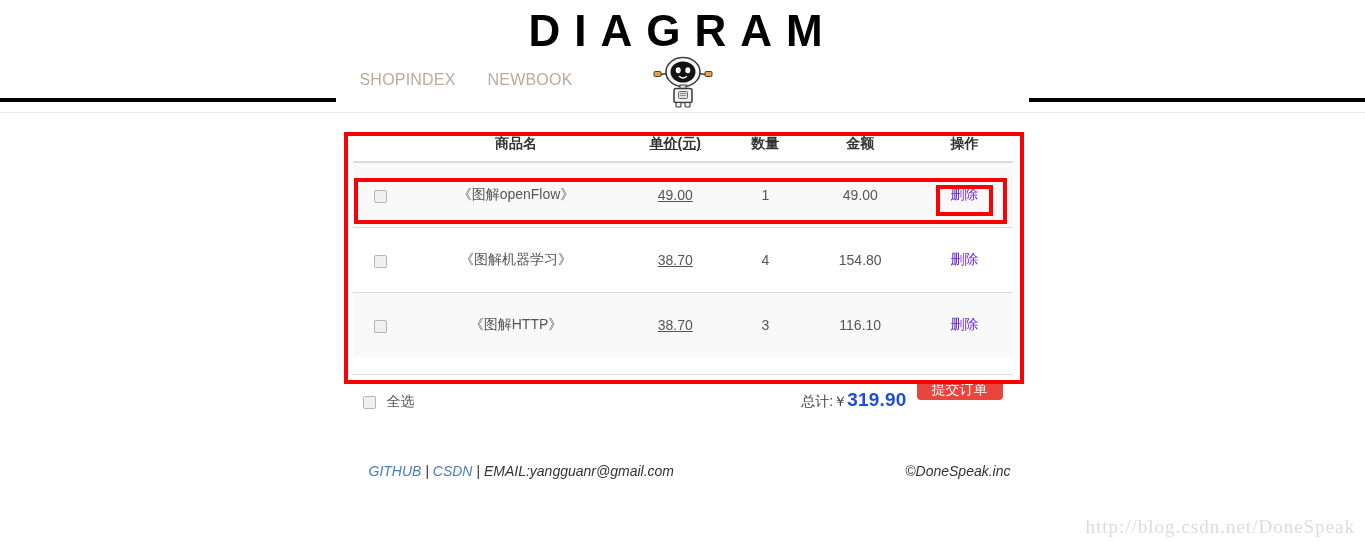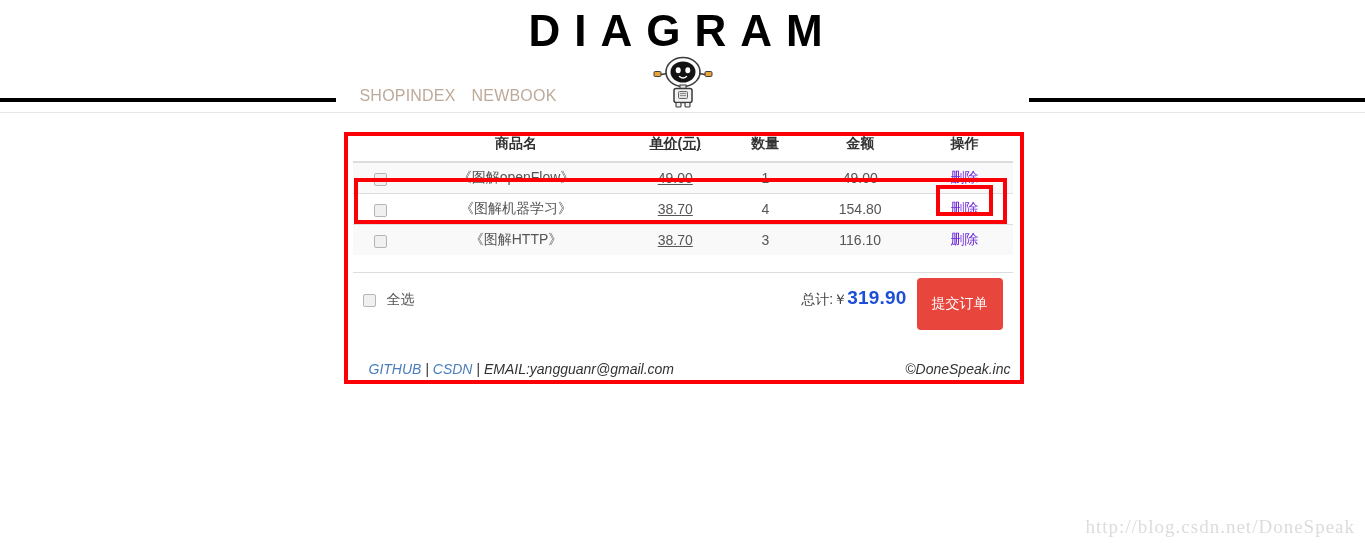--- a/index.html
+++ b/index.html
@@ -36,23 +36,23 @@
   }
   .nav-inner {
     width: 690px;
     margin: 0 auto;
     position: relative;
     height: 55px;
   }
   .nav-left {
     position: absolute;
     left: 22px;
-    top: 30px;
+    top: 14px;
     display: flex;
-    gap: 16px;
+    gap: 32px;
   }
   .nav-right {
     position: absolute;
     right: 20px;
     top: 14px;
     display: flex;
     gap: 42px;
   }
   .nav-link {
     color: #bdaa9a;
@@ -142,21 +142,21 @@
   }
   table.cart th {
     font-size: 14px;
     font-weight: bold;
     color: #333;
     padding: 8px 6px;
     text-align: center;
     border-bottom: 2px solid #ddd;
   }
   table.cart td {
-    padding: 6px 6px;
+    padding: 23px 6px;
     text-align: center;
     color: #555;
     border-top: 1px solid #ddd;
     font-size: 14px;
   }
   table.cart tbody tr:nth-child(odd)  { background: #f9f9f9; }
   table.cart tbody tr:nth-child(even) { background: #ffffff; }
 
   .col-check { width: 46px; }
   .col-name  { width: 215px; }
@@ -220,21 +220,21 @@
     font-weight: bold;
   }
   .submit-btn {
     position: absolute;
     right: 10px;
     top: 5px;
     background: #e8453c;
     color: #fff;
     border: none;
     border-radius: 4px;
-    padding: 17px 15px;
+    padding: 1px 15px;
     font-size: 14px;
     cursor: pointer;
     font-family: "Liberation Sans", "DejaVu Sans", sans-serif;
   }
 
   
   .page-footer {
     width: 660px;
     margin: 16px auto 8px;
     position: relative;

